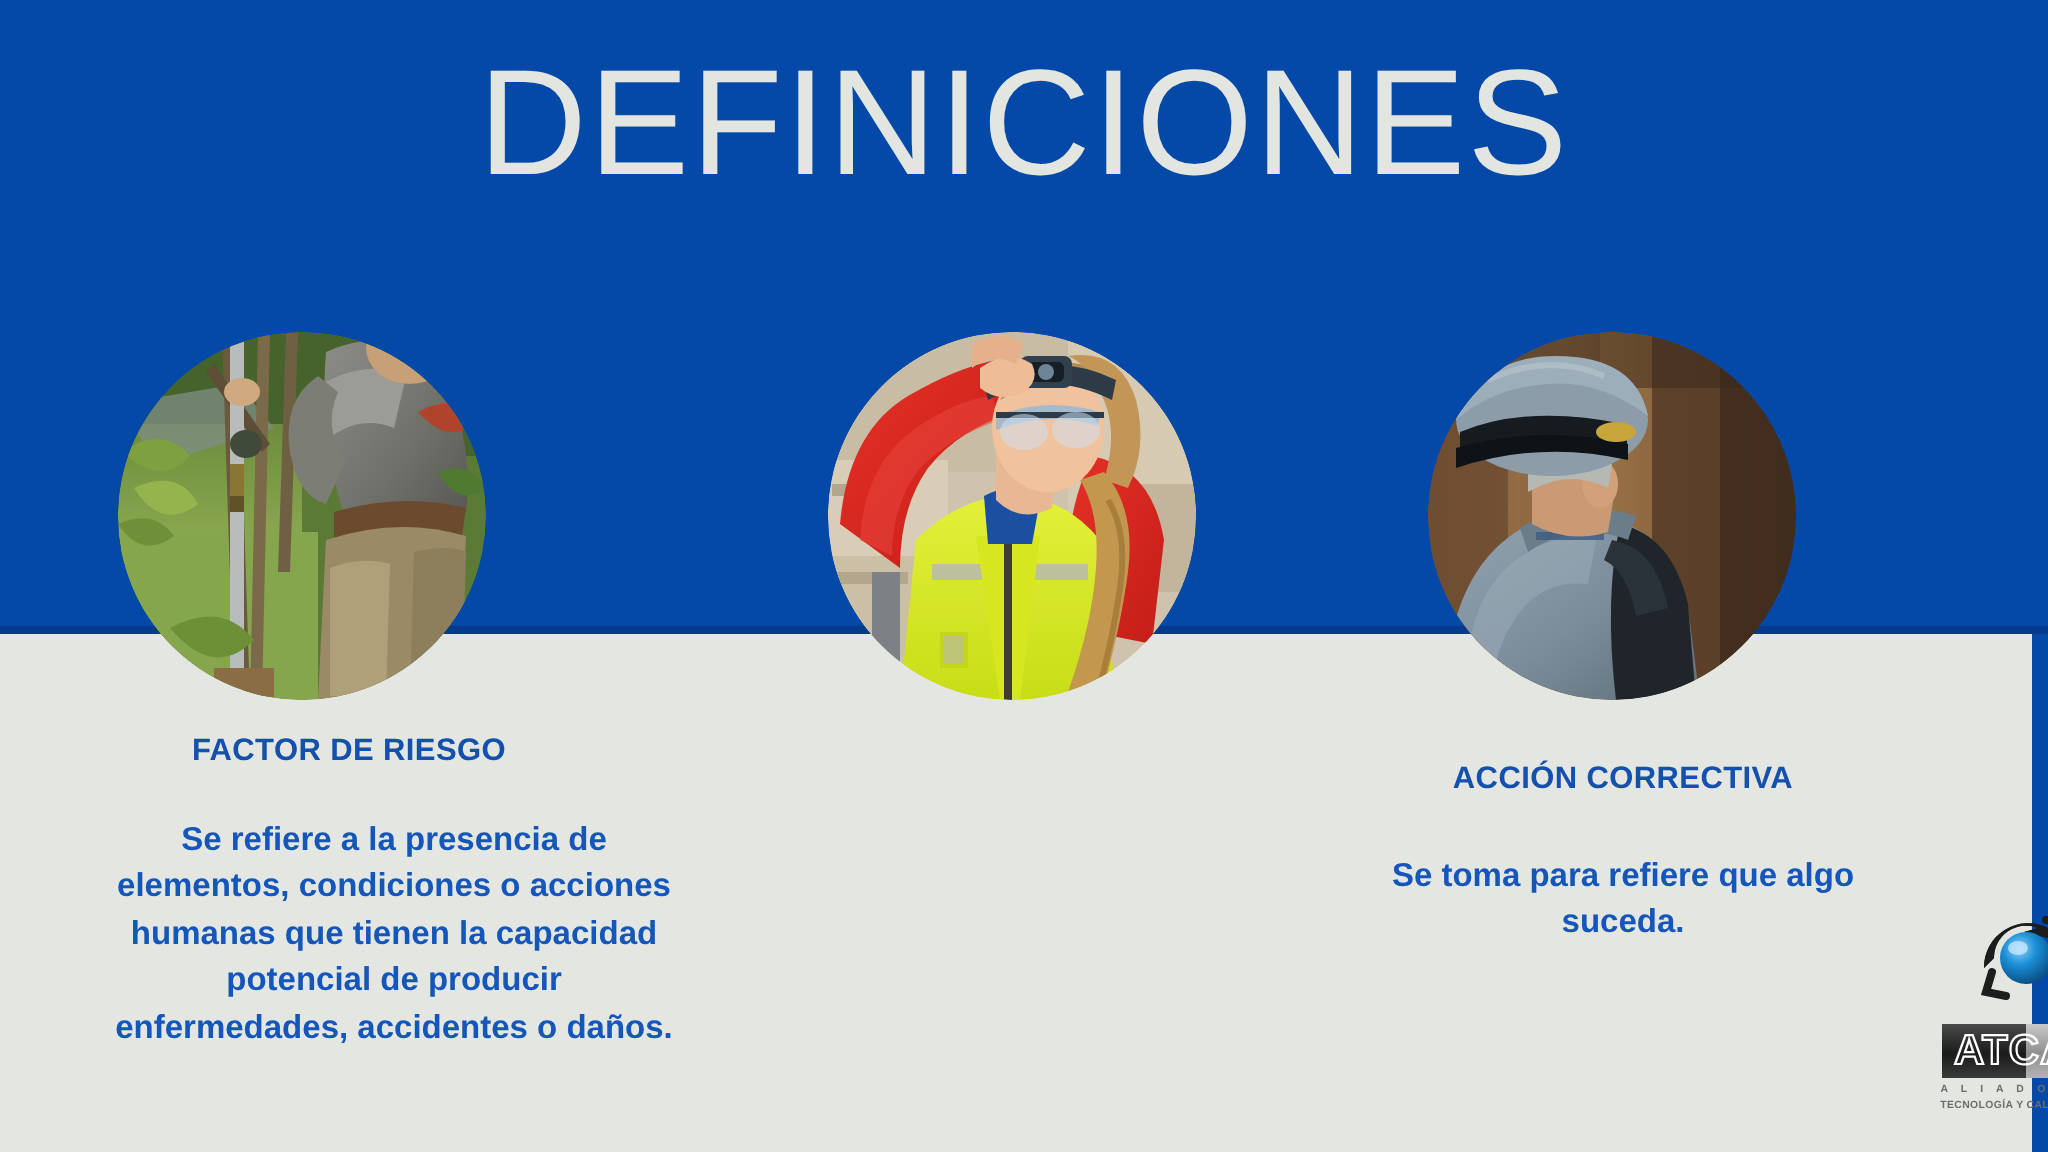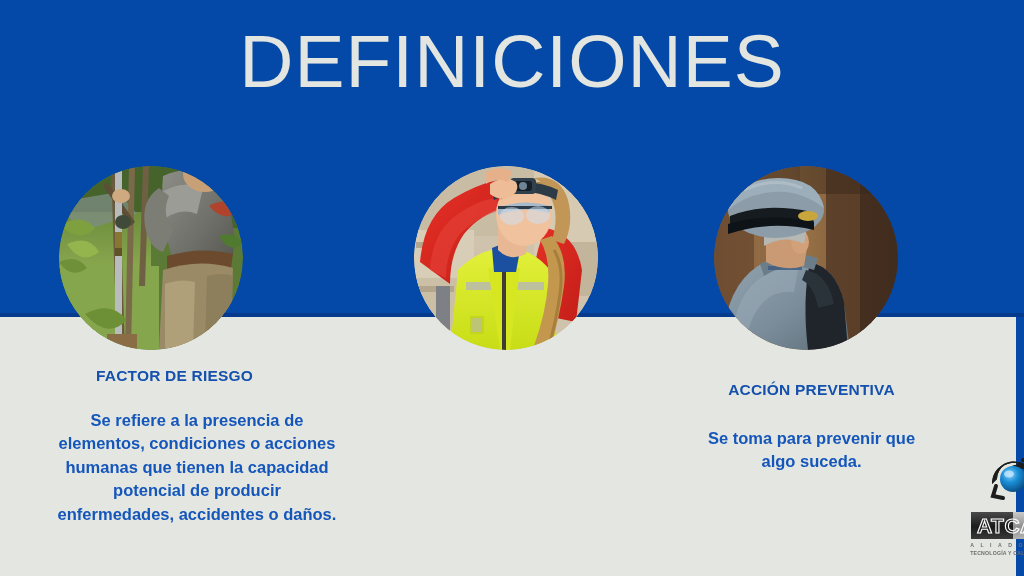--- a/index.html
+++ b/index.html
@@ -316,22 +316,22 @@
     </svg>
   </div>
 
   <div class="col" id="col-1">
     <div class="col-heading">FACTOR DE RIESGO</div>
     <div class="col-body">Se refiere a la presencia de elementos, condiciones o acciones humanas que tienen la capacidad potencial de producir enfermedades, accidentes o daños.</div>
   </div>
 
 
   <div class="col" id="col-3">
-    <div class="col-heading">ACCIÓN PREVENTIVA</div>
-    <div class="col-body">Se toma para prevenir que algo suceda.</div>
+    <div class="col-heading">ACCIÓN CORRECTIVA</div>
+    <div class="col-body">Se toma para refiere que algo suceda.</div>
   </div>
 
   <div class="logo">
     <div class="logo-mark">
       <svg width="62" height="58" viewBox="0 0 62 58" xmlns="http://www.w3.org/2000/svg">
         <defs>
           <radialGradient id="sph" cx="38%" cy="32%" r="70%">
             <stop offset="0%" stop-color="#8fd2f7"></stop>
             <stop offset="45%" stop-color="#1a8fd8"></stop>
             <stop offset="100%" stop-color="#0a4f84"></stop>

